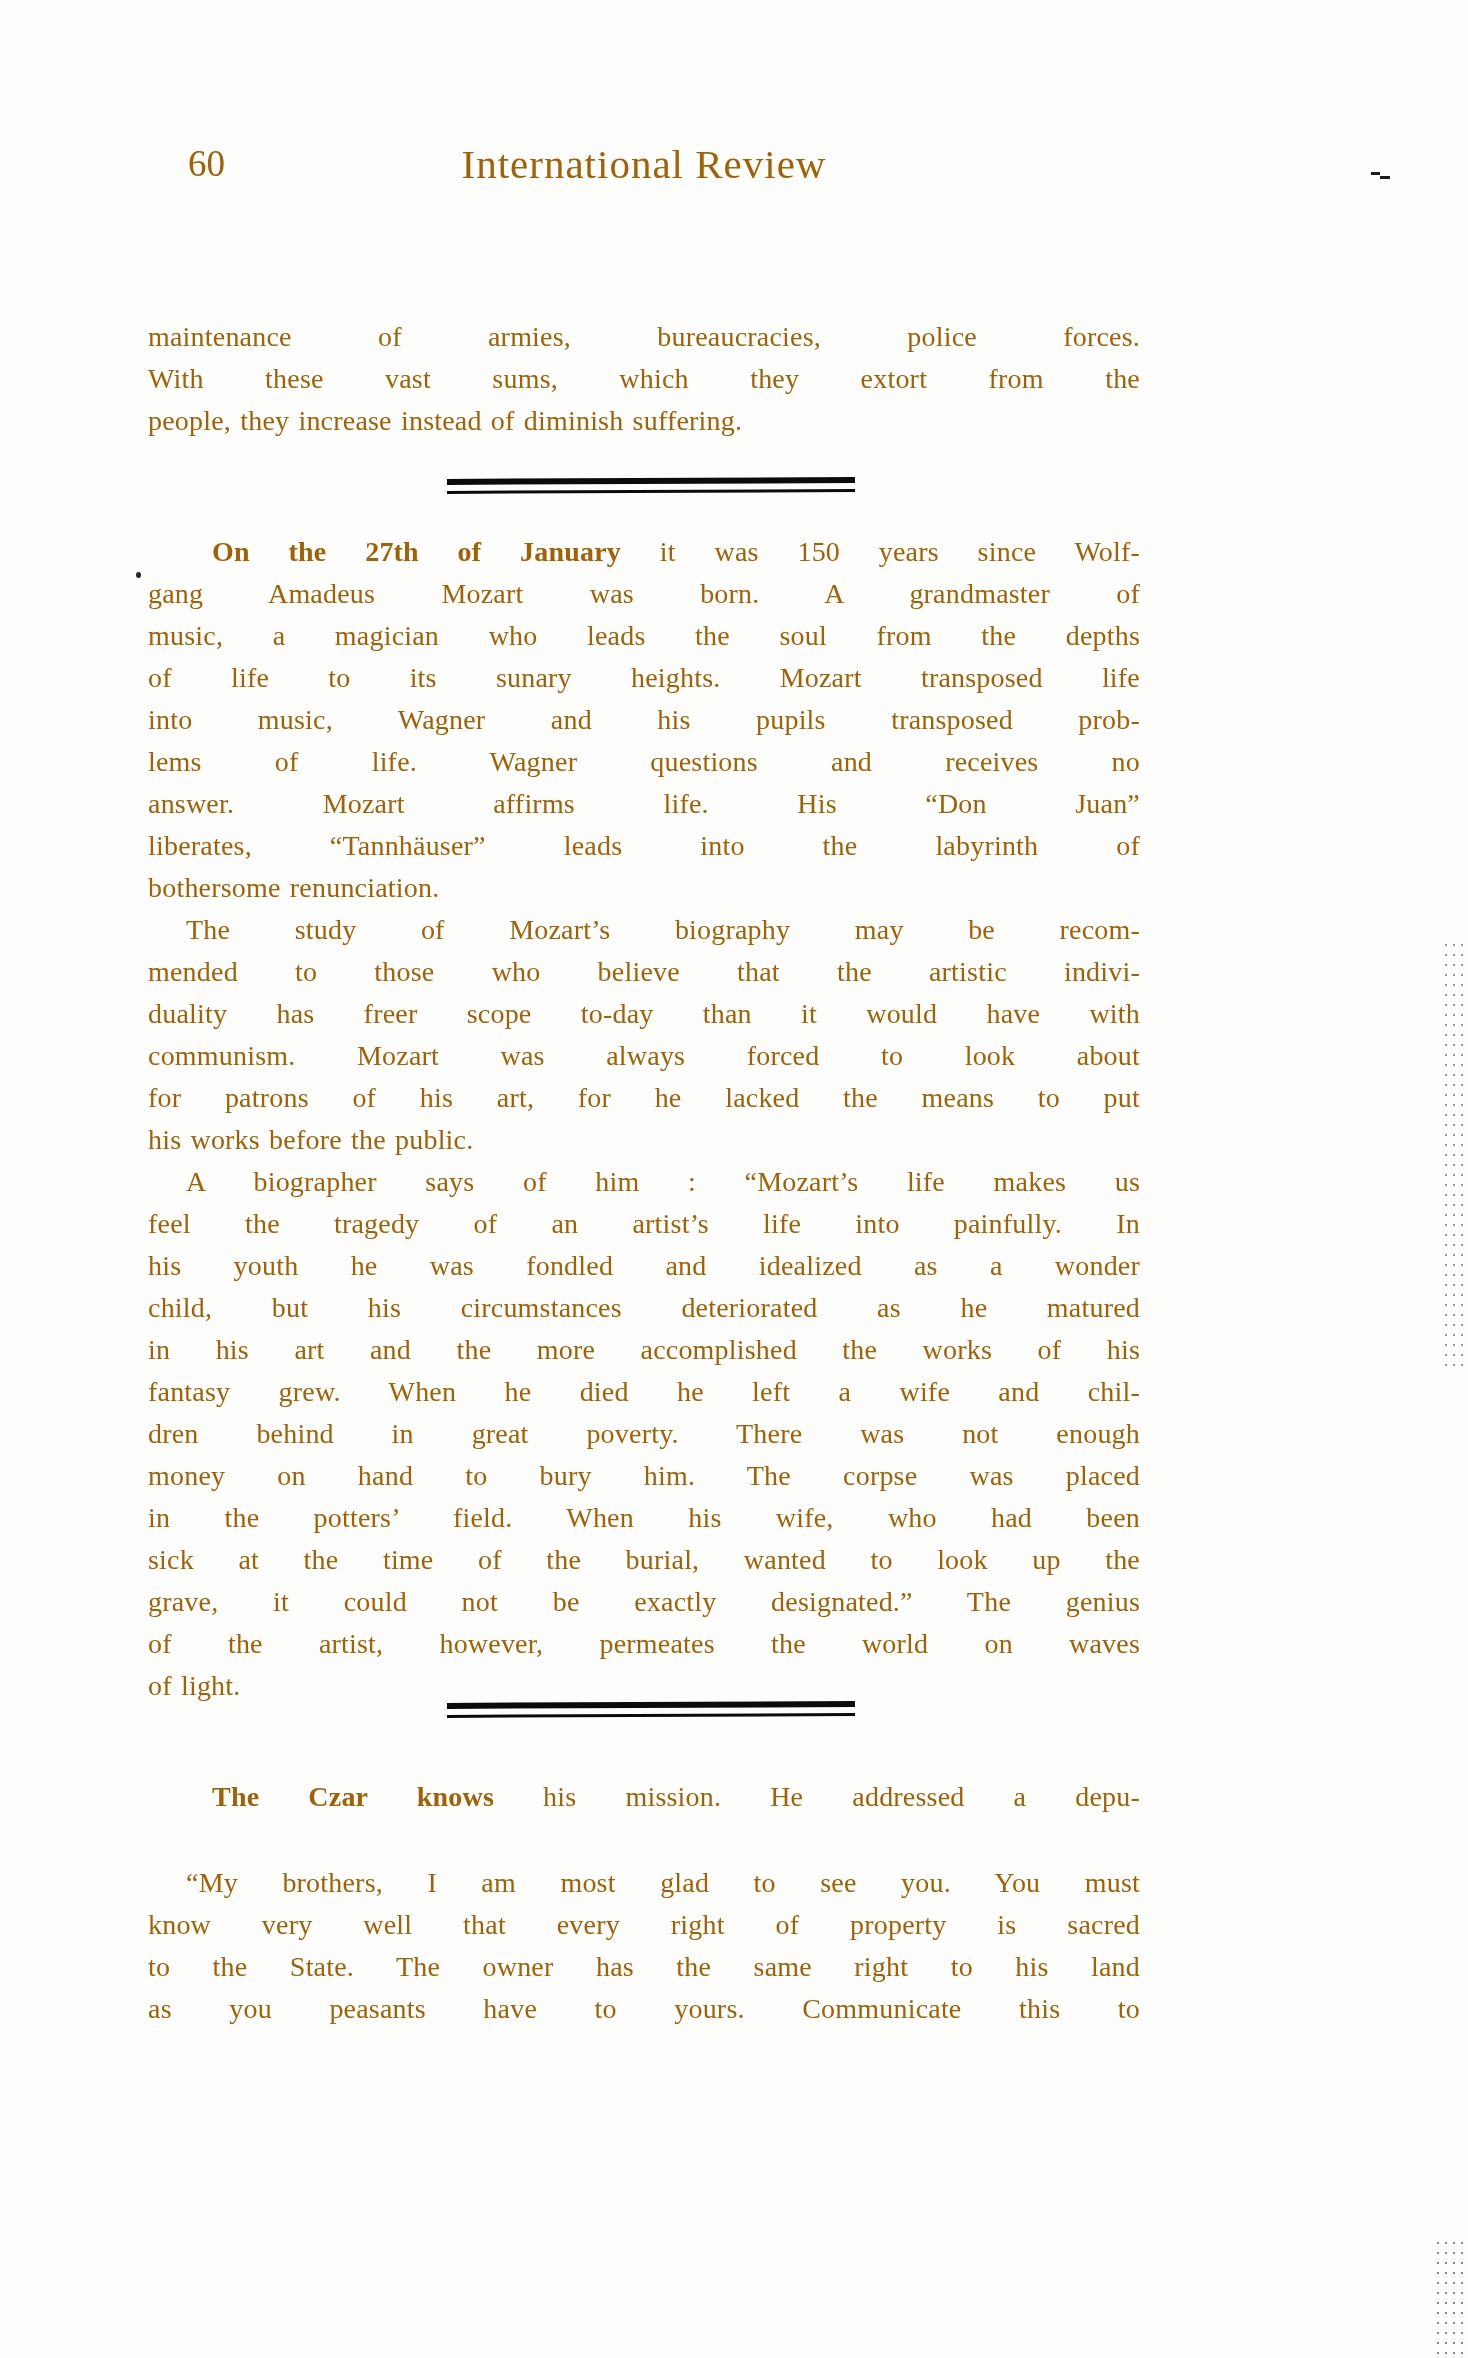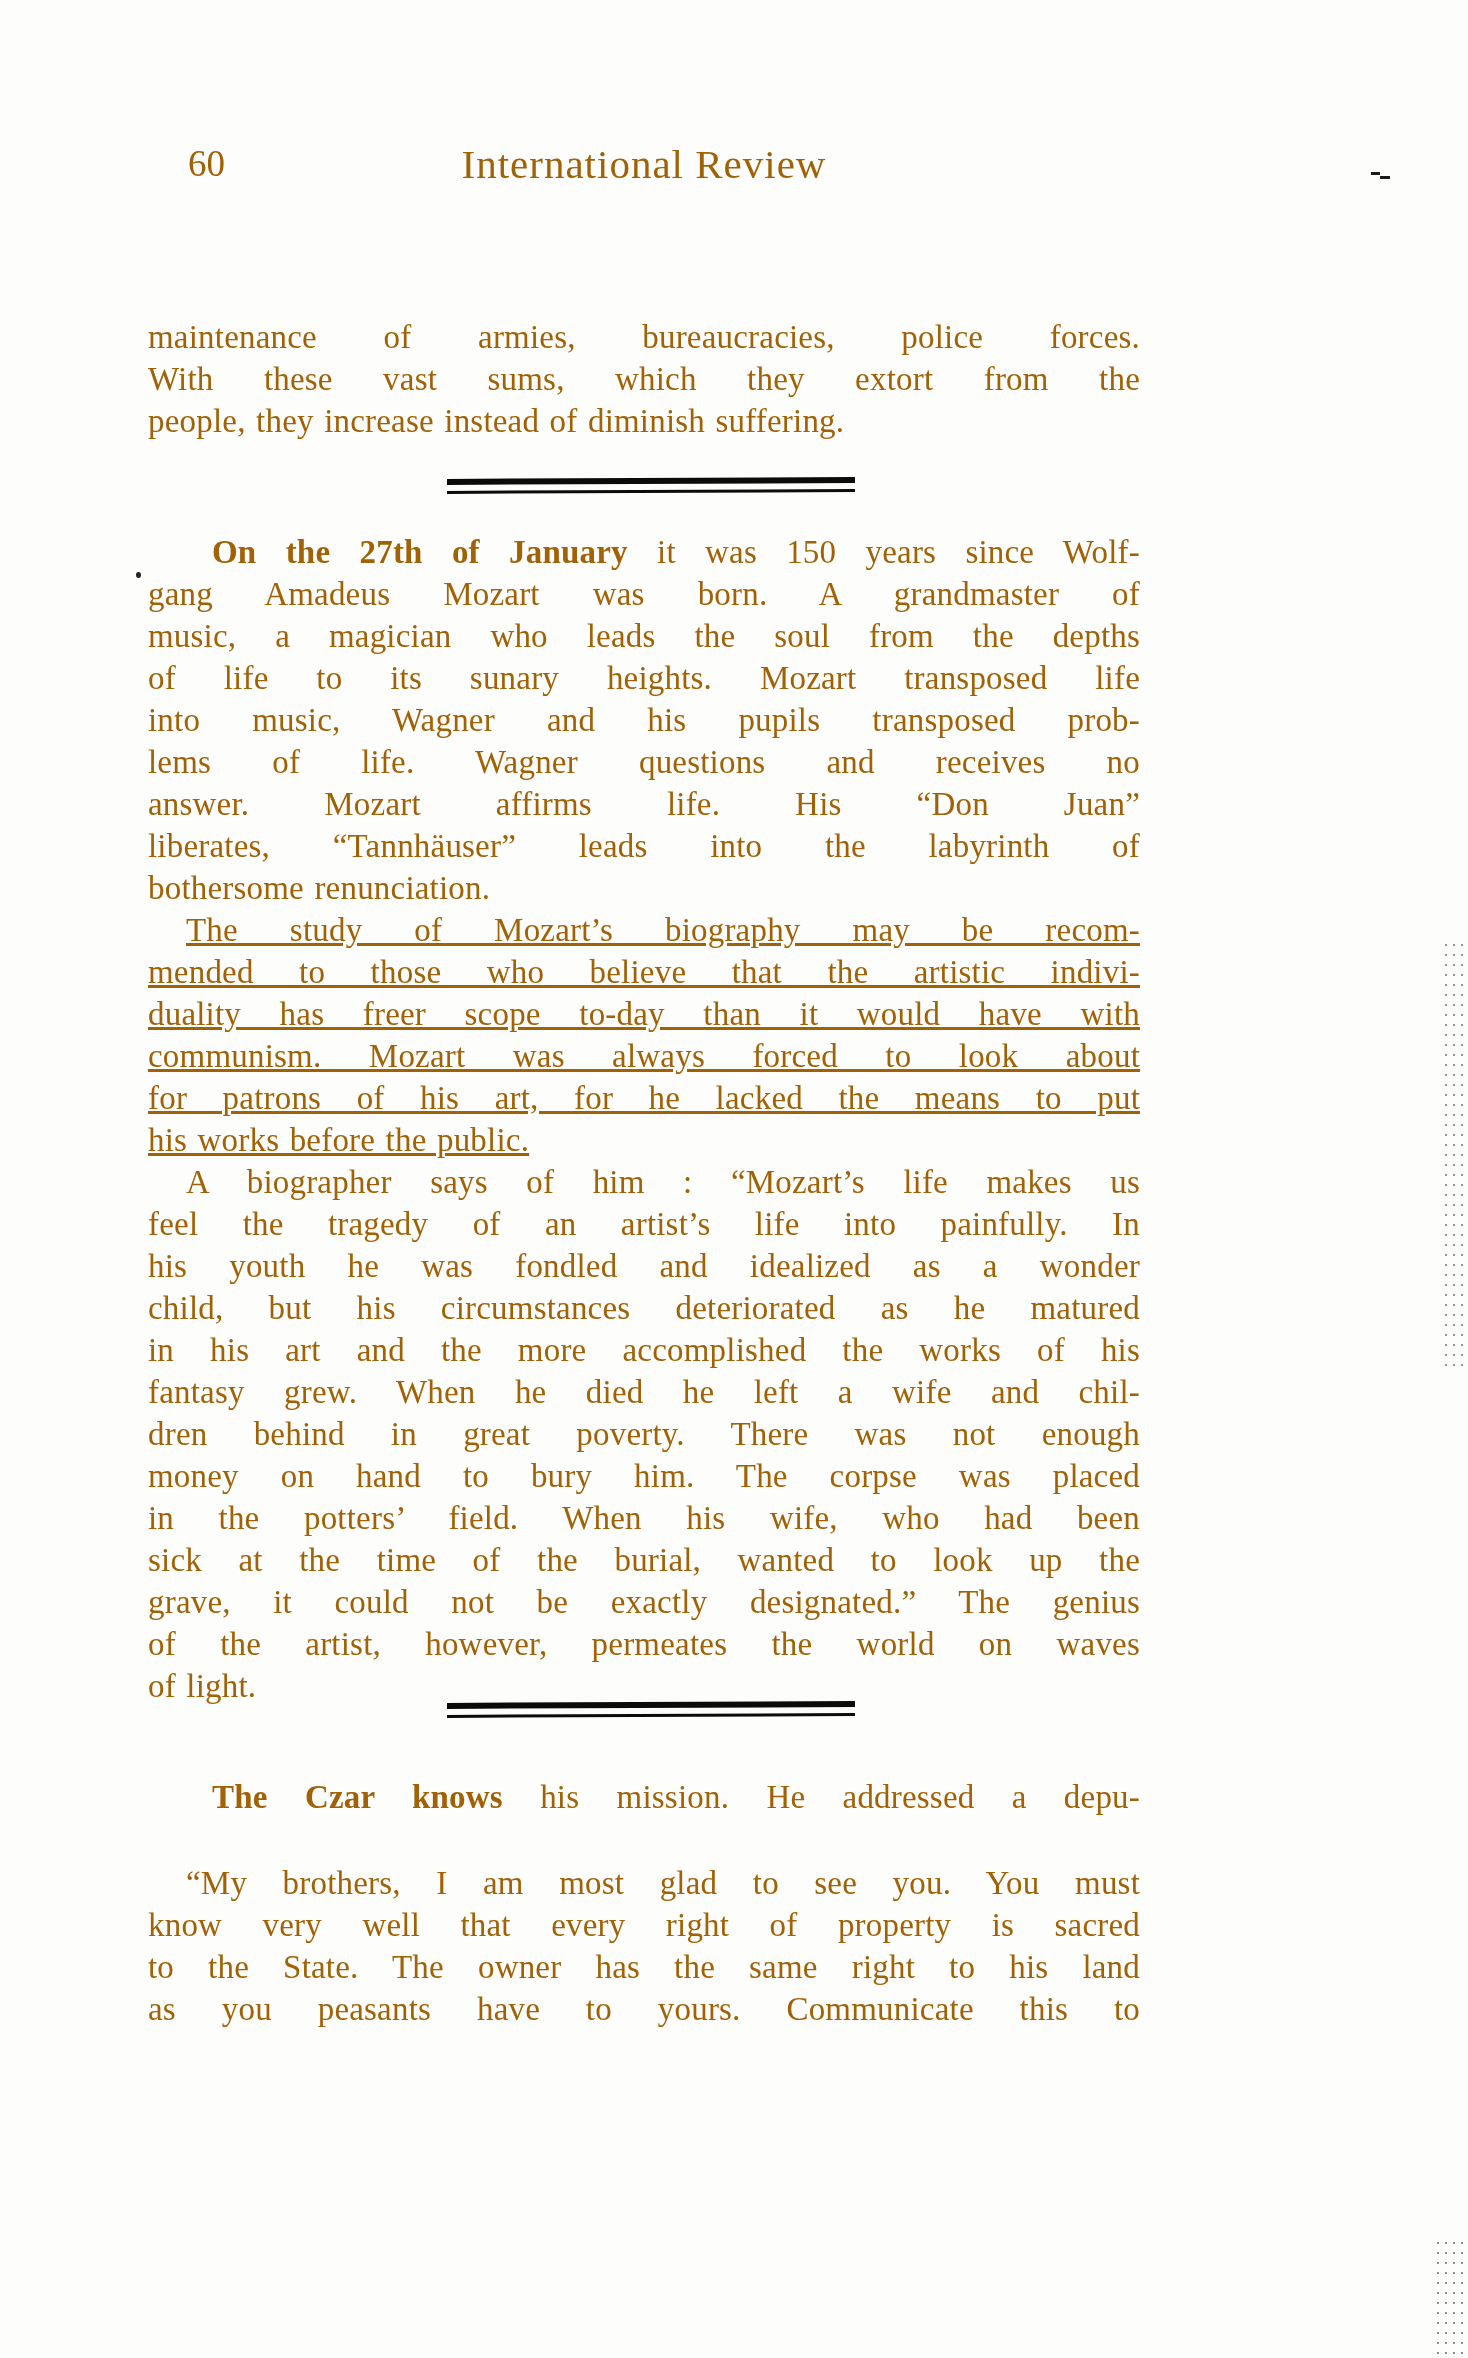--- a/index.html
+++ b/index.html
@@ -14,21 +14,21 @@
   }
 
   
   .header { position:absolute; left:148px; top:136px; width:992px; height:56px; }
   .pagenum { position:absolute; left:40px; top:0; font-size:37px; line-height:56px; }
   .jtitle  { display:block; text-align:center; font-size:41px; line-height:56px; letter-spacing:1px; }
 
   
   .col { position:absolute; left:148px; width:992px; }
   .ln {
-    font-size:33px; line-height:42px; height:42px;
+    font-size:28px; line-height:42px; height:42px;
     letter-spacing:0.2px; word-spacing:2px;
     text-align:justify;
   }
   .jl { text-align-last:justify; }
   .ind { text-indent:38px; }
   .ind-lg { text-indent:64px; }
   b.lead { font-weight:700;margin-top:48px; }
 
   
   .divider {
@@ -47,21 +47,21 @@
     position:absolute;
     background-image:radial-gradient(circle,#2c2c2c 1px,transparent 1.4px);
     background-size:8px 10px;
   }
   .noise-right { left:1442px; top:940px;  width:26px; height:430px; opacity:.5; }
   .noise-br    { left:1434px; top:2238px; width:34px; height:120px; opacity:.55; }
 
   
   .p-intro { top:316px; }
   .p-moz1  { top:531px; }
-  .p-moz2  { top:909px;text-decoration:underline; }
+  .p-moz2  { top:909px; }
   .p-moz3  { top:1161px; }
   .p-czar1 { top:1776px; }
   .p-czar2 { top:1862px; }
 </style>
 </head>
 <body>
 
 <div class="page">
 
   <div class="header">

